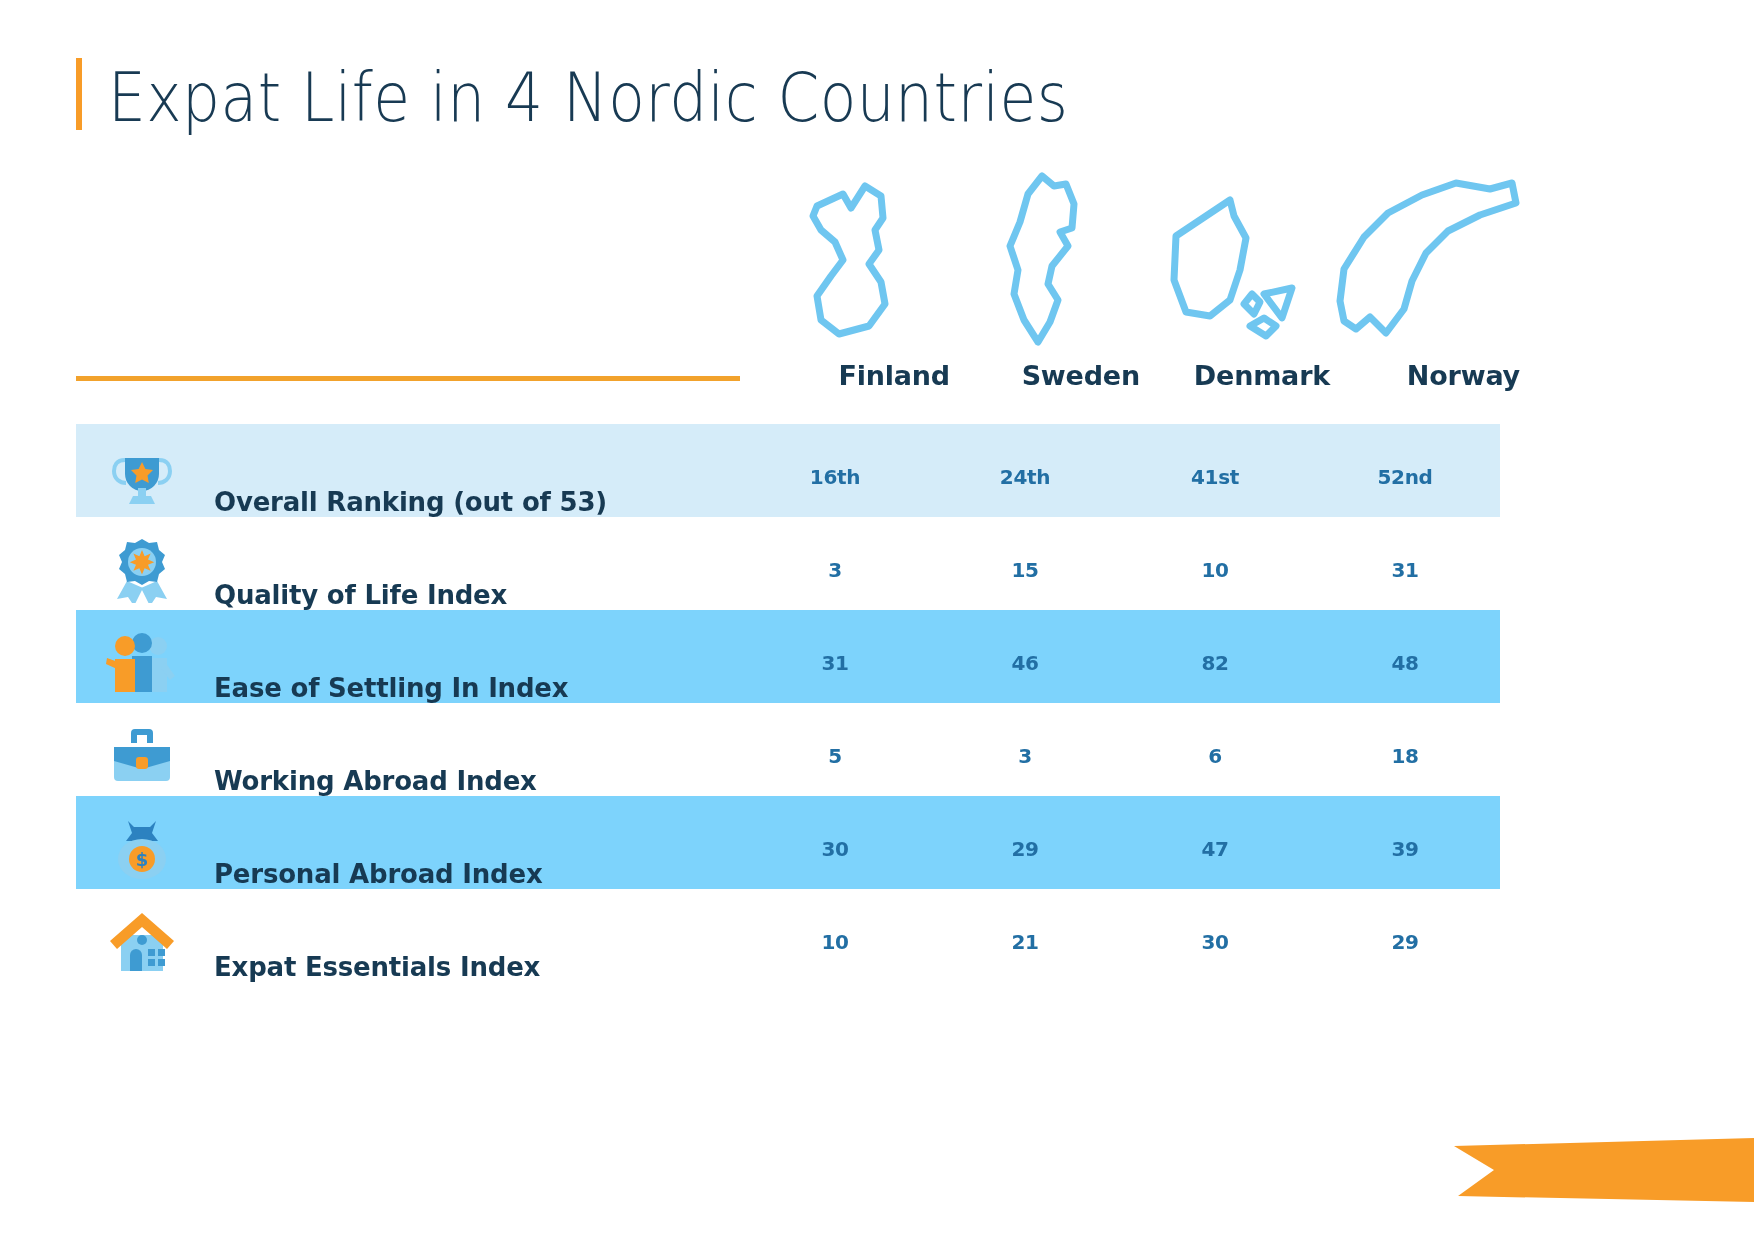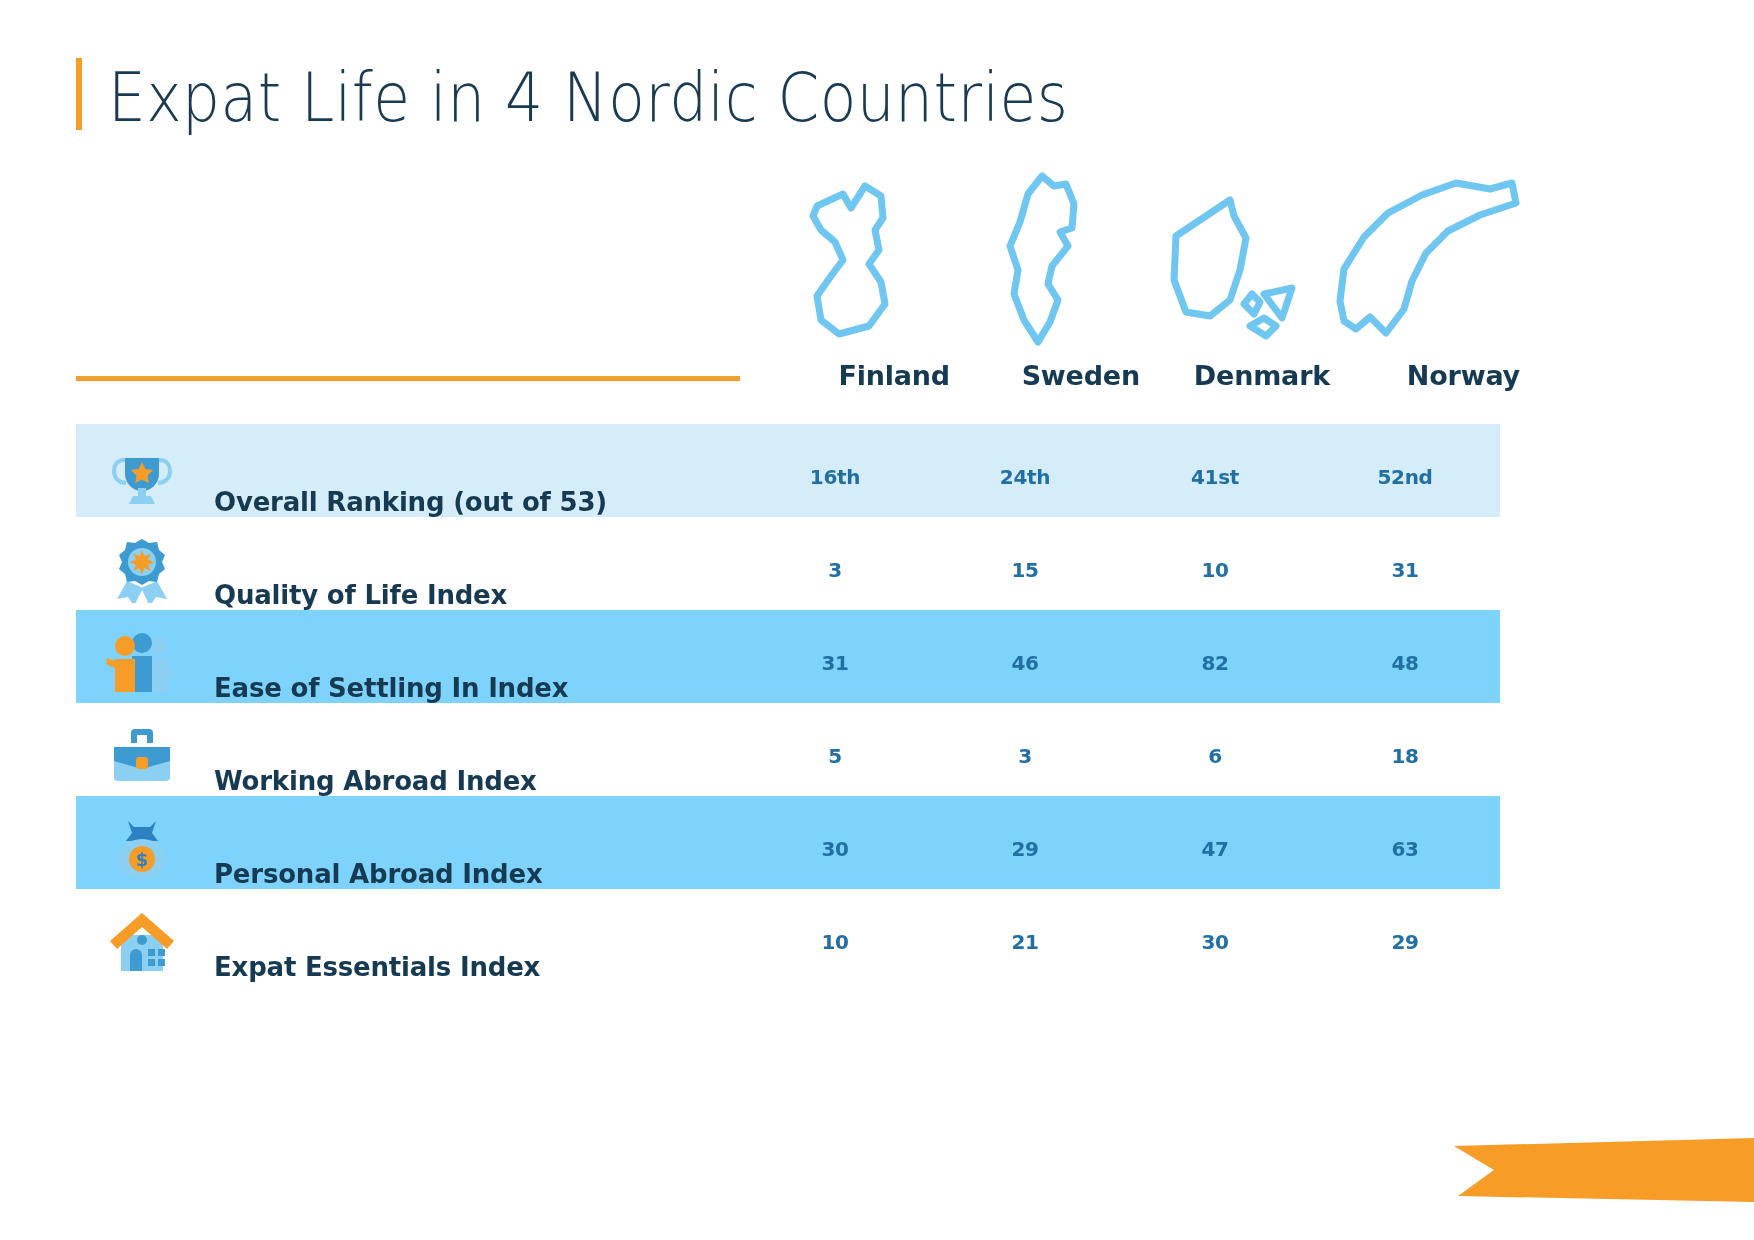--- a/index.html
+++ b/index.html
@@ -280,21 +280,21 @@
         <ellipse cx="32" cy="42" rx="24" ry="20" fill="#8BD0F2"></ellipse>
         <circle cx="32" cy="42" r="13" fill="#F89C28"></circle>
         <text x="32" y="49" text-anchor="middle" font-family="DejaVu Sans, sans-serif" font-size="18" font-weight="bold" fill="#2C82C0">$</text>
       </svg>
     </div>
     <div class="label-cell">Personal Abroad Index</div>
     <div class="values">
       <div class="value-cell">30</div>
       <div class="value-cell">29</div>
       <div class="value-cell">47</div>
-      <div class="value-cell">63</div>
+      <div class="value-cell">39</div>
     </div>
   </div>
 
   <div class="row band-none">
     <div class="icon-cell">
       <svg width="68" height="62" viewBox="0 0 68 62">
         <rect x="13" y="24" width="42" height="36" fill="#8BD0F2"></rect>
         <path d="M34 2 L66 30 l-7 8 L34 16 L9 38 l-7 -8 Z" fill="#F89C28"></path>
         <circle cx="34" cy="29" r="5" fill="#3E9BD2"></circle>
         <path d="M22 60 v-16 a6 6 0 0 1 12 0 v16 Z" fill="#3E9BD2"></path>

